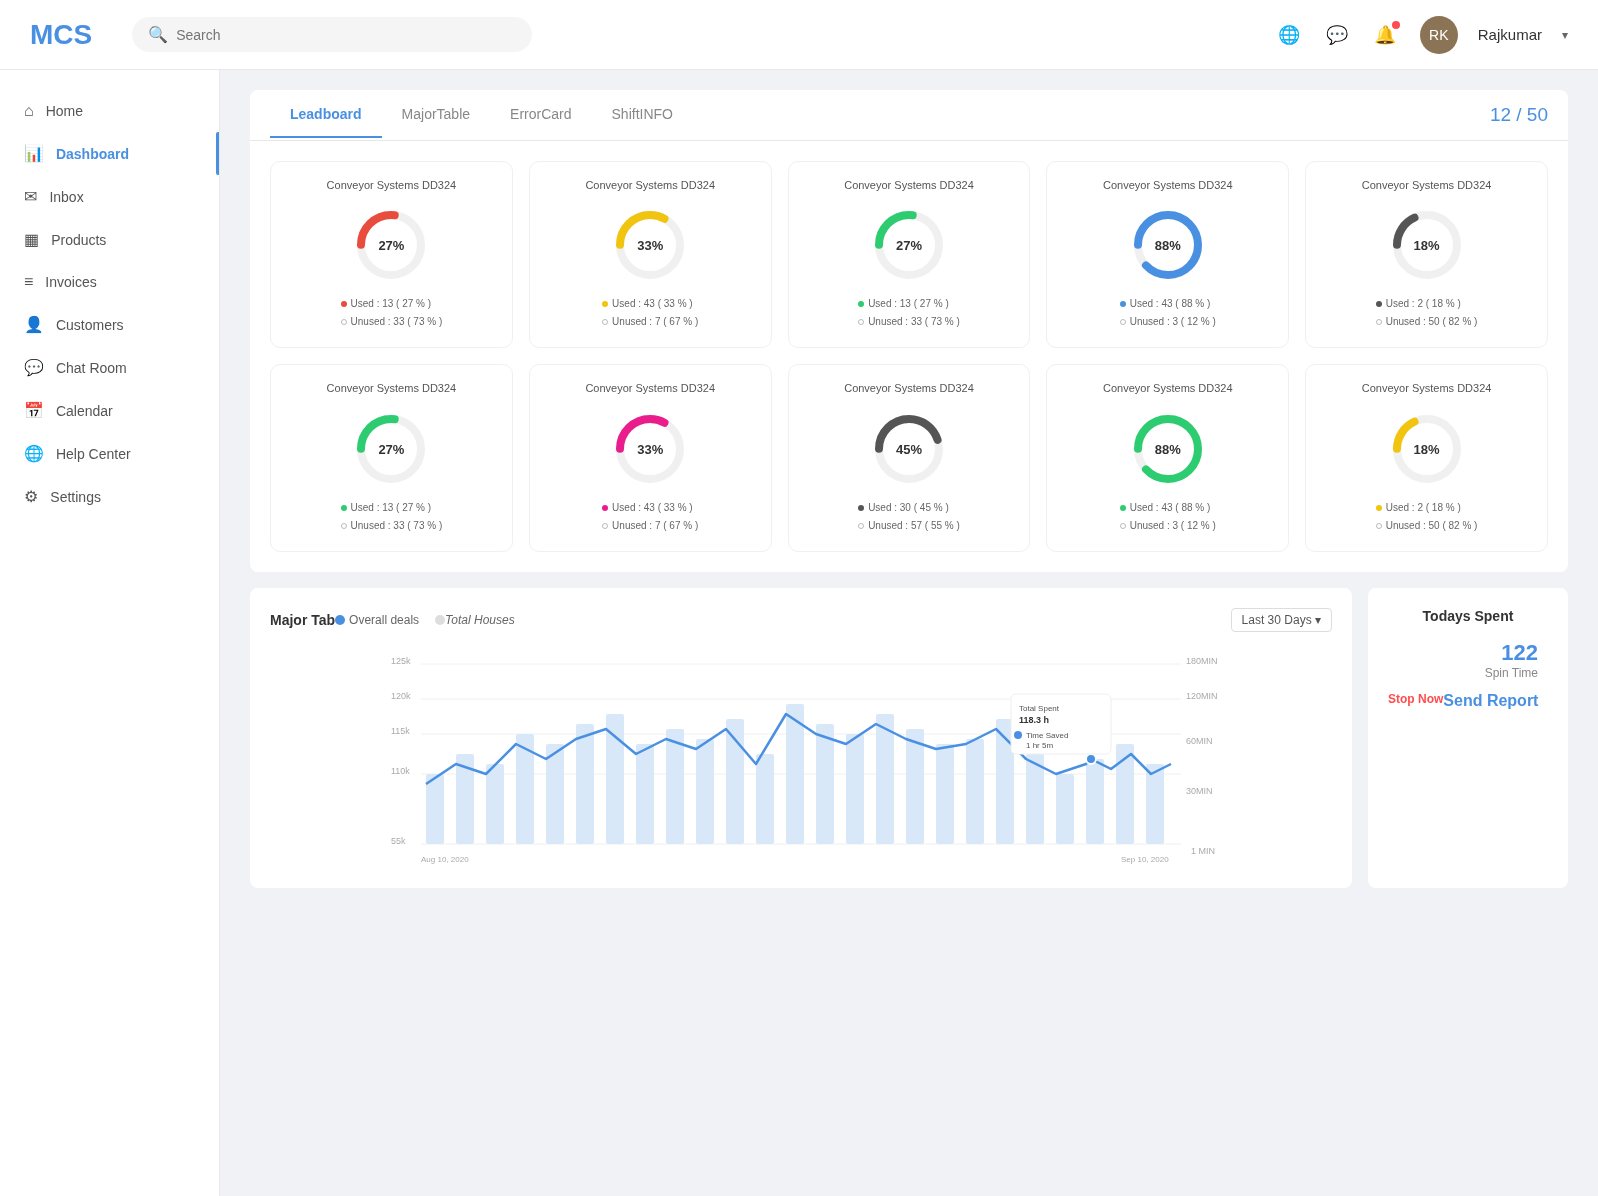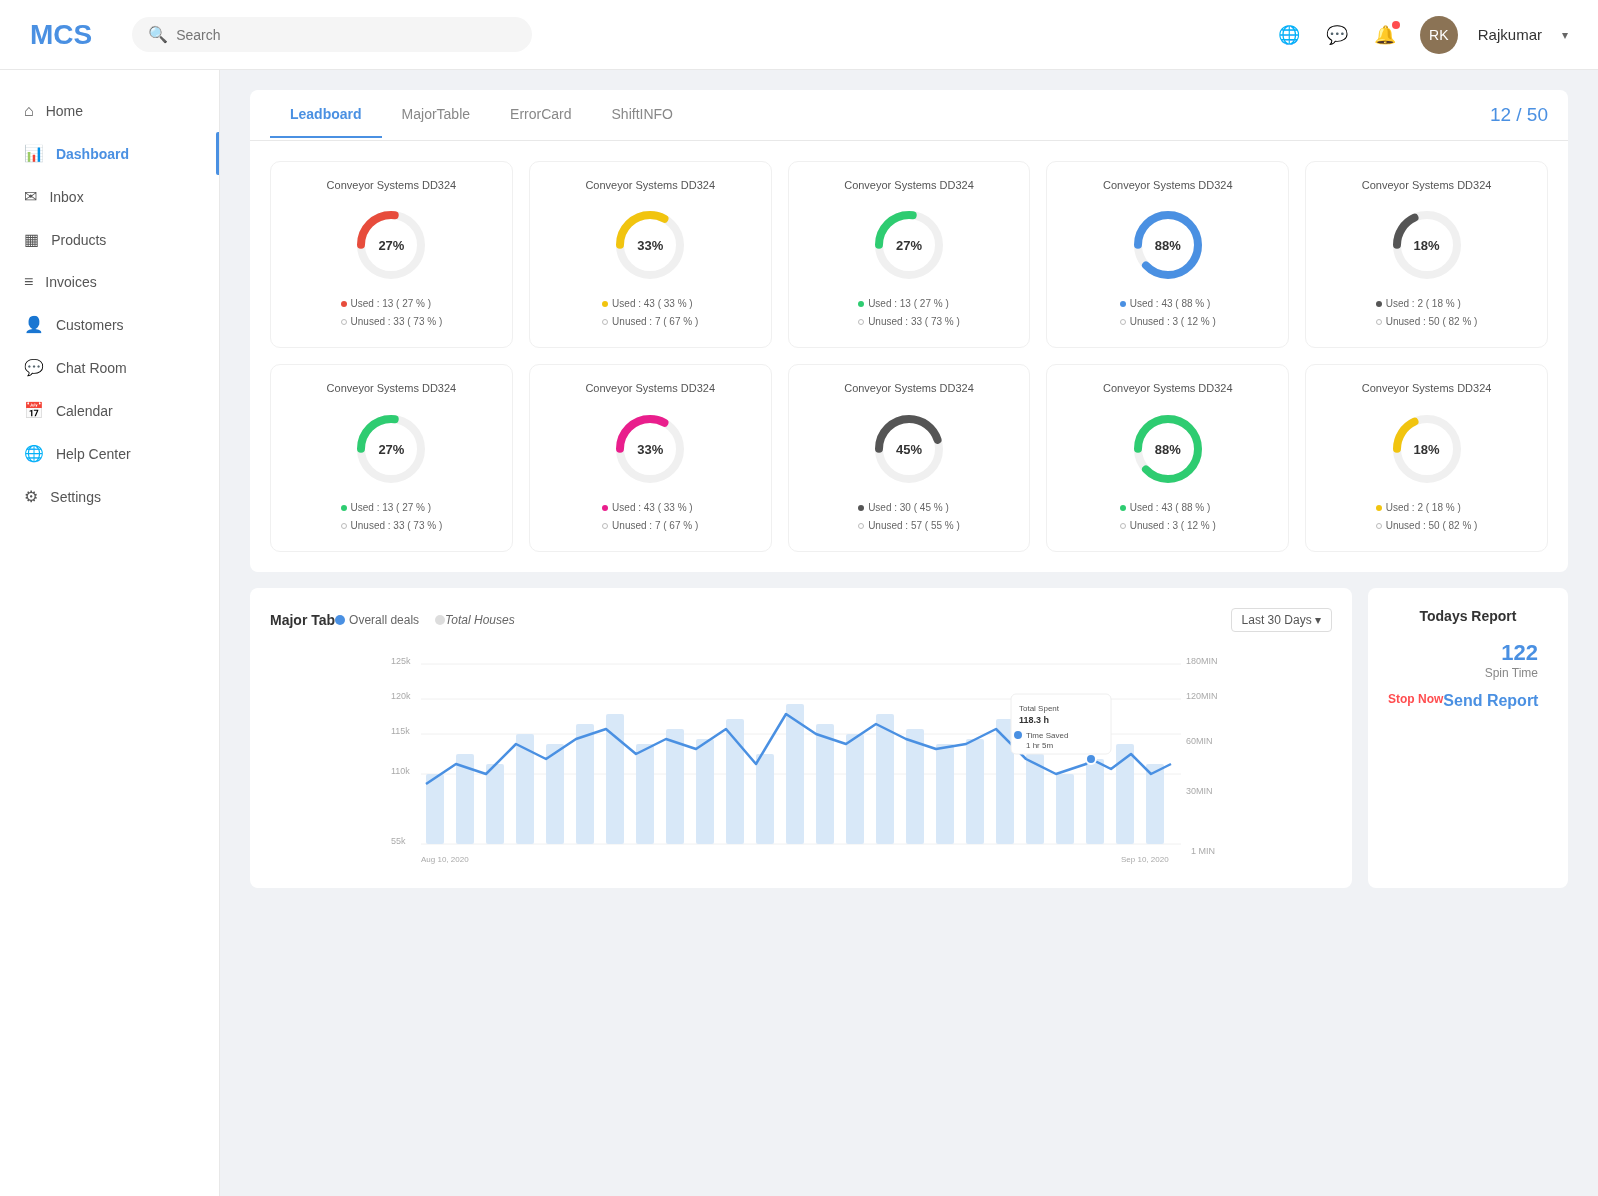--- a/index.html
+++ b/index.html
@@ -471,21 +471,21 @@
               <text x="628" y="67" font-size="8" fill="#555">Total Spent</text>
               <text x="628" y="79" font-size="9" font-weight="bold" fill="#333">118.3 h</text>
               <circle cx="627" cy="91" r="4" fill="#4A90E2"></circle>
               <text x="635" y="94" font-size="8" fill="#555">Time Saved</text>
               <text x="635" y="104" font-size="8" fill="#555">1 hr 5m</text>
             </svg>
           </div>
         </div>
 
         <div class="report-section">
-          <div class="report-title">Todays Report</div>
+          <div class="report-title">Todays Spent</div>
 
 
           <div style="text-align:right; padding-right:10px;">
             <div class="report-value">122</div>
             <div class="report-subtitle">Spin Time</div>
           </div>
 
           <div class="report-actions">
             <div class="stop-btn">Stop Now</div>
             <div class="send-btn">Send Report</div>

